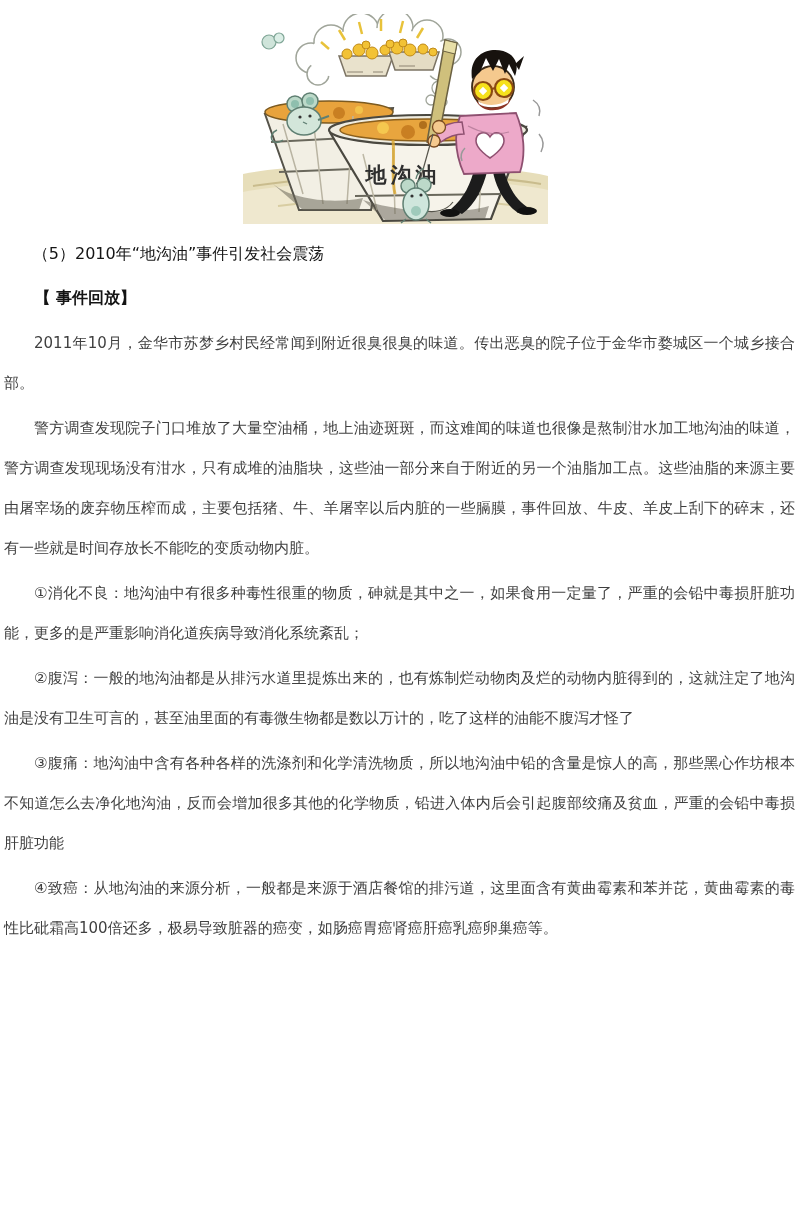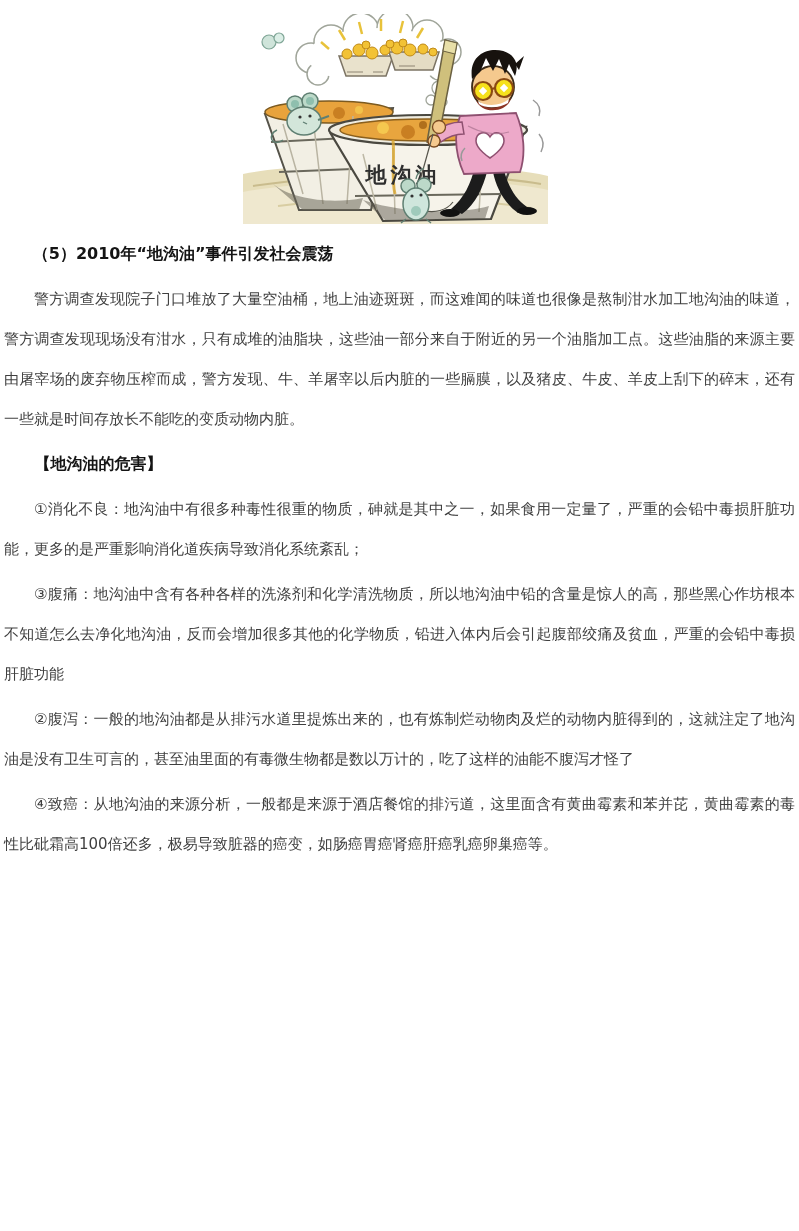--- a/index.html
+++ b/index.html
@@ -15,21 +15,21 @@
   }
   .article{
     margin:10px 4px 0 4px;
     color:#3f3f3f;
     font-size:15px;
     line-height:40px;
     text-align:justify;
   }
   .article .title{
     font-size:16px;
-    font-weight:bold;
+    font-weight:normal;
     color:#141414;
     text-indent:1.8em;
     margin:0 0 2px 0;
   }
   .article .section-heading{
     font-size:16px;
     font-weight:bold;
     color:#141414;
     text-indent:1.9em;
     margin:4px 0;
@@ -201,22 +201,23 @@
         <circle cx="178" cy="181" r="1.6" fill="#333333"></circle>
       <circle cx="173" cy="197" r="5" fill="#9fcabb"></circle>
       <path d="M163,205 L158,209 M183,205 L188,209" stroke="#5f7f72" stroke-width="1.5"></path>
     </g>
   </svg>
 </figure>
 
 <div class="article">
   <div class="title">（5）2010年“地沟油”事件引发社会震荡</div>
 
-
-  <p class="para">警方调查发现院子门口堆放了大量空油桶，地上油迹斑斑，而这难闻的味道也很像是熬制泔水加工地沟油的味道，警方调查发现现场没有泔水，只有成堆的油脂块，这些油一部分来自于附近的另一个油脂加工点。这些油脂的来源主要由屠宰场的废弃物压榨而成，警方发现、牛、羊屠宰以后内脏的一些膈膜，以及猪皮、牛皮、羊皮上刮下的碎末，还有一些就是时间存放长不能吃的变质动物内脏。</p>
-
-  <div class="section-heading">【地沟油的危害】</div>
+  <div class="section-heading">【 事件回放】</div>
+
+  <p class="para">2011年10月，金华市苏梦乡村民经常闻到附近很臭很臭的味道。传出恶臭的院子位于金华市婺城区一个城乡接合部。</p>
+  <p class="para">警方调查发现院子门口堆放了大量空油桶，地上油迹斑斑，而这难闻的味道也很像是熬制泔水加工地沟油的味道，警方调查发现现场没有泔水，只有成堆的油脂块，这些油一部分来自于附近的另一个油脂加工点。这些油脂的来源主要由屠宰场的废弃物压榨而成，主要包括猪、牛、羊屠宰以后内脏的一些膈膜，事件回放、牛皮、羊皮上刮下的碎末，还有一些就是时间存放长不能吃的变质动物内脏。</p>
+
 
   <p class="para">①消化不良：地沟油中有很多种毒性很重的物质，砷就是其中之一，如果食用一定量了，严重的会铅中毒损肝脏功能，更多的是严重影响消化道疾病导致消化系统紊乱；</p>
+  <p class="para">②腹泻：一般的地沟油都是从排污水道里提炼出来的，也有炼制烂动物肉及烂的动物内脏得到的，这就注定了地沟油是没有卫生可言的，甚至油里面的有毒微生物都是数以万计的，吃了这样的油能不腹泻才怪了</p>
   <p class="para">③腹痛：地沟油中含有各种各样的洗涤剂和化学清洗物质，所以地沟油中铅的含量是惊人的高，那些黑心作坊根本不知道怎么去净化地沟油，反而会增加很多其他的化学物质，铅进入体内后会引起腹部绞痛及贫血，严重的会铅中毒损肝脏功能</p>
-  <p class="para">②腹泻：一般的地沟油都是从排污水道里提炼出来的，也有炼制烂动物肉及烂的动物内脏得到的，这就注定了地沟油是没有卫生可言的，甚至油里面的有毒微生物都是数以万计的，吃了这样的油能不腹泻才怪了</p>
   <p class="para">④致癌：从地沟油的来源分析，一般都是来源于酒店餐馆的排污道，这里面含有黄曲霉素和苯并芘，黄曲霉素的毒性比砒霜高100倍还多，极易导致脏器的癌变，如肠癌胃癌肾癌肝癌乳癌卵巢癌等。</p>
 </div>
 
 </body></html>

